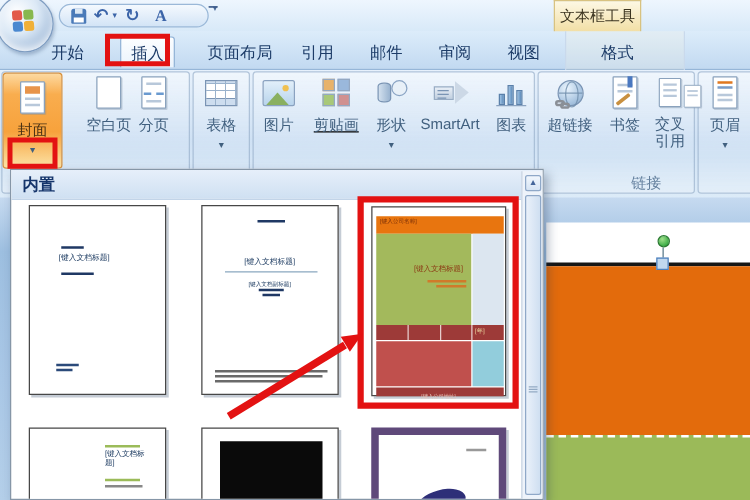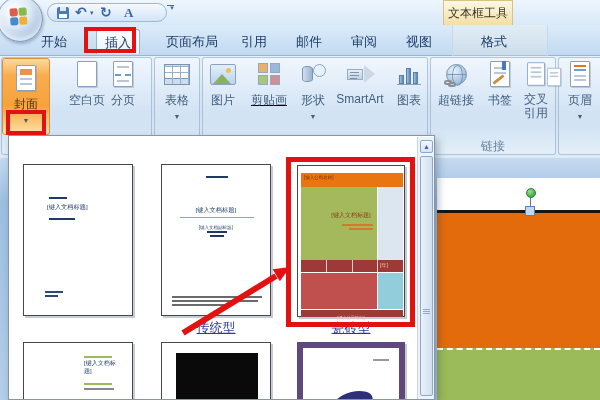--- a/index.html
+++ b/index.html
@@ -148,21 +148,21 @@
 <div class="abs tab" style="left:287px;width:44px;">邮件</div>
 <div class="abs tab" style="left:342px;width:44px;">审阅</div>
 <div class="abs tab" style="left:397px;width:44px;">视图</div>
 <div class="abs tab" style="left:470px;width:48px;">格式</div>
 
 <div class="abs rgroup" style="left:1px;width:151px;"></div>
 <div class="abs rgroup" style="left:154px;width:46px;"></div>
 <div class="abs rgroup" style="left:202px;width:226px;"></div>
 <div class="abs rgroup" style="left:430px;width:126px;"></div>
 <div class="abs rgroup" style="left:558px;width:50px;"></div>
-<div class="abs rgrouplabel" style="left:430px;width:126px;">链接</div>
+<div class="abs rgrouplabel" style="left:454px;width:126px;">链接</div>
 
 <div class="abs rbtn cover-active">
   <div class="iconbox" style="margin-top:3px;">
     <div class="pg">
       <span class="band"></span>
         <span class="ln" style="top:12px;"></span>
         <span class="ln" style="top:17px;"></span>
     </div>
   </div>
   <span class="lbl">封面</span>
@@ -307,61 +307,62 @@
 <div class="abs docarea">
   <div class="abs blackline"></div>
   <div class="abs docorange"></div>
   <div class="abs docgreen"></div>
   <div class="abs stem"></div>
   <div class="abs rotknob"></div>
   <div class="abs sizehandle"></div>
 </div>
 
 <div class="abs panel">
+  <div class="abs phead">
+    <span class="abs pheadtext">内置</span>
+  </div>
 
   <div class="abs thumb" style="left:14px;top:28px;">
     <span class="bar" style="left:25px;top:32px;width:18px;height:2px;"></span>
     <span class="mt mtl s62 navy" style="left:23px;top:38px;">[键入文档标题]</span>
     <span class="bar" style="left:25px;top:53px;width:26px;height:2px;"></span>
     <span class="bar" style="left:21px;top:126px;width:18px;height:2px;background:#2b4a7a;"></span>
     <span class="bar" style="left:21px;top:130px;width:13px;height:2px;background:#2b4a7a;"></span>
   </div>
 
   <div class="abs thumb" style="left:152px;top:28px;">
     <span class="bar" style="left:44px;top:11px;width:22px;height:2px;"></span>
     <div class="cwrap" style="top:36px;"><span class="mt s62 navy">[键入文档标题]</span></div>
     <span class="bar" style="left:18px;top:52px;width:74px;height:1px;background:#8aa8c0;"></span>
     <div class="cwrap" style="top:55px;"><span class="mt s45 navy">[键入文档副标题]</span></div>
     <span class="bar" style="left:45px;top:66px;width:20px;height:2px;"></span>
     <span class="bar" style="left:48px;top:70px;width:14px;height:2px;"></span>
     <span class="bar" style="left:10px;top:131px;width:90px;height:2px;background:#6a6a6a;"></span>
     <span class="bar" style="left:10px;top:135px;width:86px;height:2px;background:#6a6a6a;"></span>
     <span class="bar" style="left:10px;top:139px;width:58px;height:2px;background:#6a6a6a;"></span>
   </div>
-  <div class="abs tlabel" style="left:152px;width:110px;">传统型</div>
 
   <div class="abs thumb" style="left:288px;top:29px;width:108px;">
     <div class="abs" style="left:3px;top:7px;width:102px;height:14px;background:#e8750f;"></div>
     <span class="mt mtl s45" style="left:6px;top:9px;color:#7a2f08;">[键入公司名称]</span>
     <div class="abs" style="left:3px;top:21px;width:76px;height:73px;background:#a3b95c;"></div>
     <div class="abs" style="left:80px;top:21px;width:25px;height:73px;background:#dce6f0;"></div>
     <span class="mt mtr s6" style="right:33px;top:46px;color:#8c3a15;">[键入文档标题]</span>
     <span class="bar" style="left:44px;top:58px;width:31px;height:2px;background:#d07a2a;"></span>
     <span class="bar" style="left:51px;top:62px;width:24px;height:2px;background:#d07a2a;"></span>
     <div class="abs" style="left:3px;top:94px;width:102px;height:12px;background:#9d3a38;"></div>
     <span class="bar" style="left:28px;top:94px;width:1px;height:12px;background:rgba(255,255,255,.75);"></span>
     <span class="bar" style="left:54px;top:94px;width:1px;height:12px;background:rgba(255,255,255,.75);"></span>
     <span class="bar" style="left:79px;top:94px;width:1px;height:12px;background:rgba(255,255,255,.75);"></span>
     <span class="mt mtl s5" style="left:82px;top:96px;color:#ecd9a0;">[年]</span>
     <div class="abs" style="left:3px;top:107px;width:76px;height:36px;background:#c0504d;"></div>
     <div class="abs" style="left:80px;top:107px;width:25px;height:36px;background:#92cddc;"></div>
     <div class="abs" style="left:3px;top:144px;width:102px;height:7px;background:#9d3a38;"></div>
     <div class="cwrap" style="top:144px;"><span class="mt s42" style="color:#e8c4b8;">[键入公司地址]</span></div>
   </div>
-  <div class="abs tlabel" style="left:288px;width:108px;z-index:10;">瓷砖型</div>
 
   <div class="abs thumb" style="left:14px;top:206px;">
     <span class="bar" style="left:60px;top:13px;width:28px;height:2px;background:#9bbb59;"></span>
     <span class="mt mtl s6 navy" style="left:60px;top:17px;width:58px;white-space:normal;">[键入文档标题]</span>
     <span class="bar" style="left:60px;top:40px;width:28px;height:2px;background:#9bbb59;"></span>
     <span class="bar" style="left:60px;top:45px;width:30px;height:2px;background:#888;"></span>
   </div>
 
   <div class="abs thumb" style="left:152px;top:206px;">
     <div class="abs" style="left:14px;top:10px;width:82px;height:142px;background:#0a0a0a;"></div>

